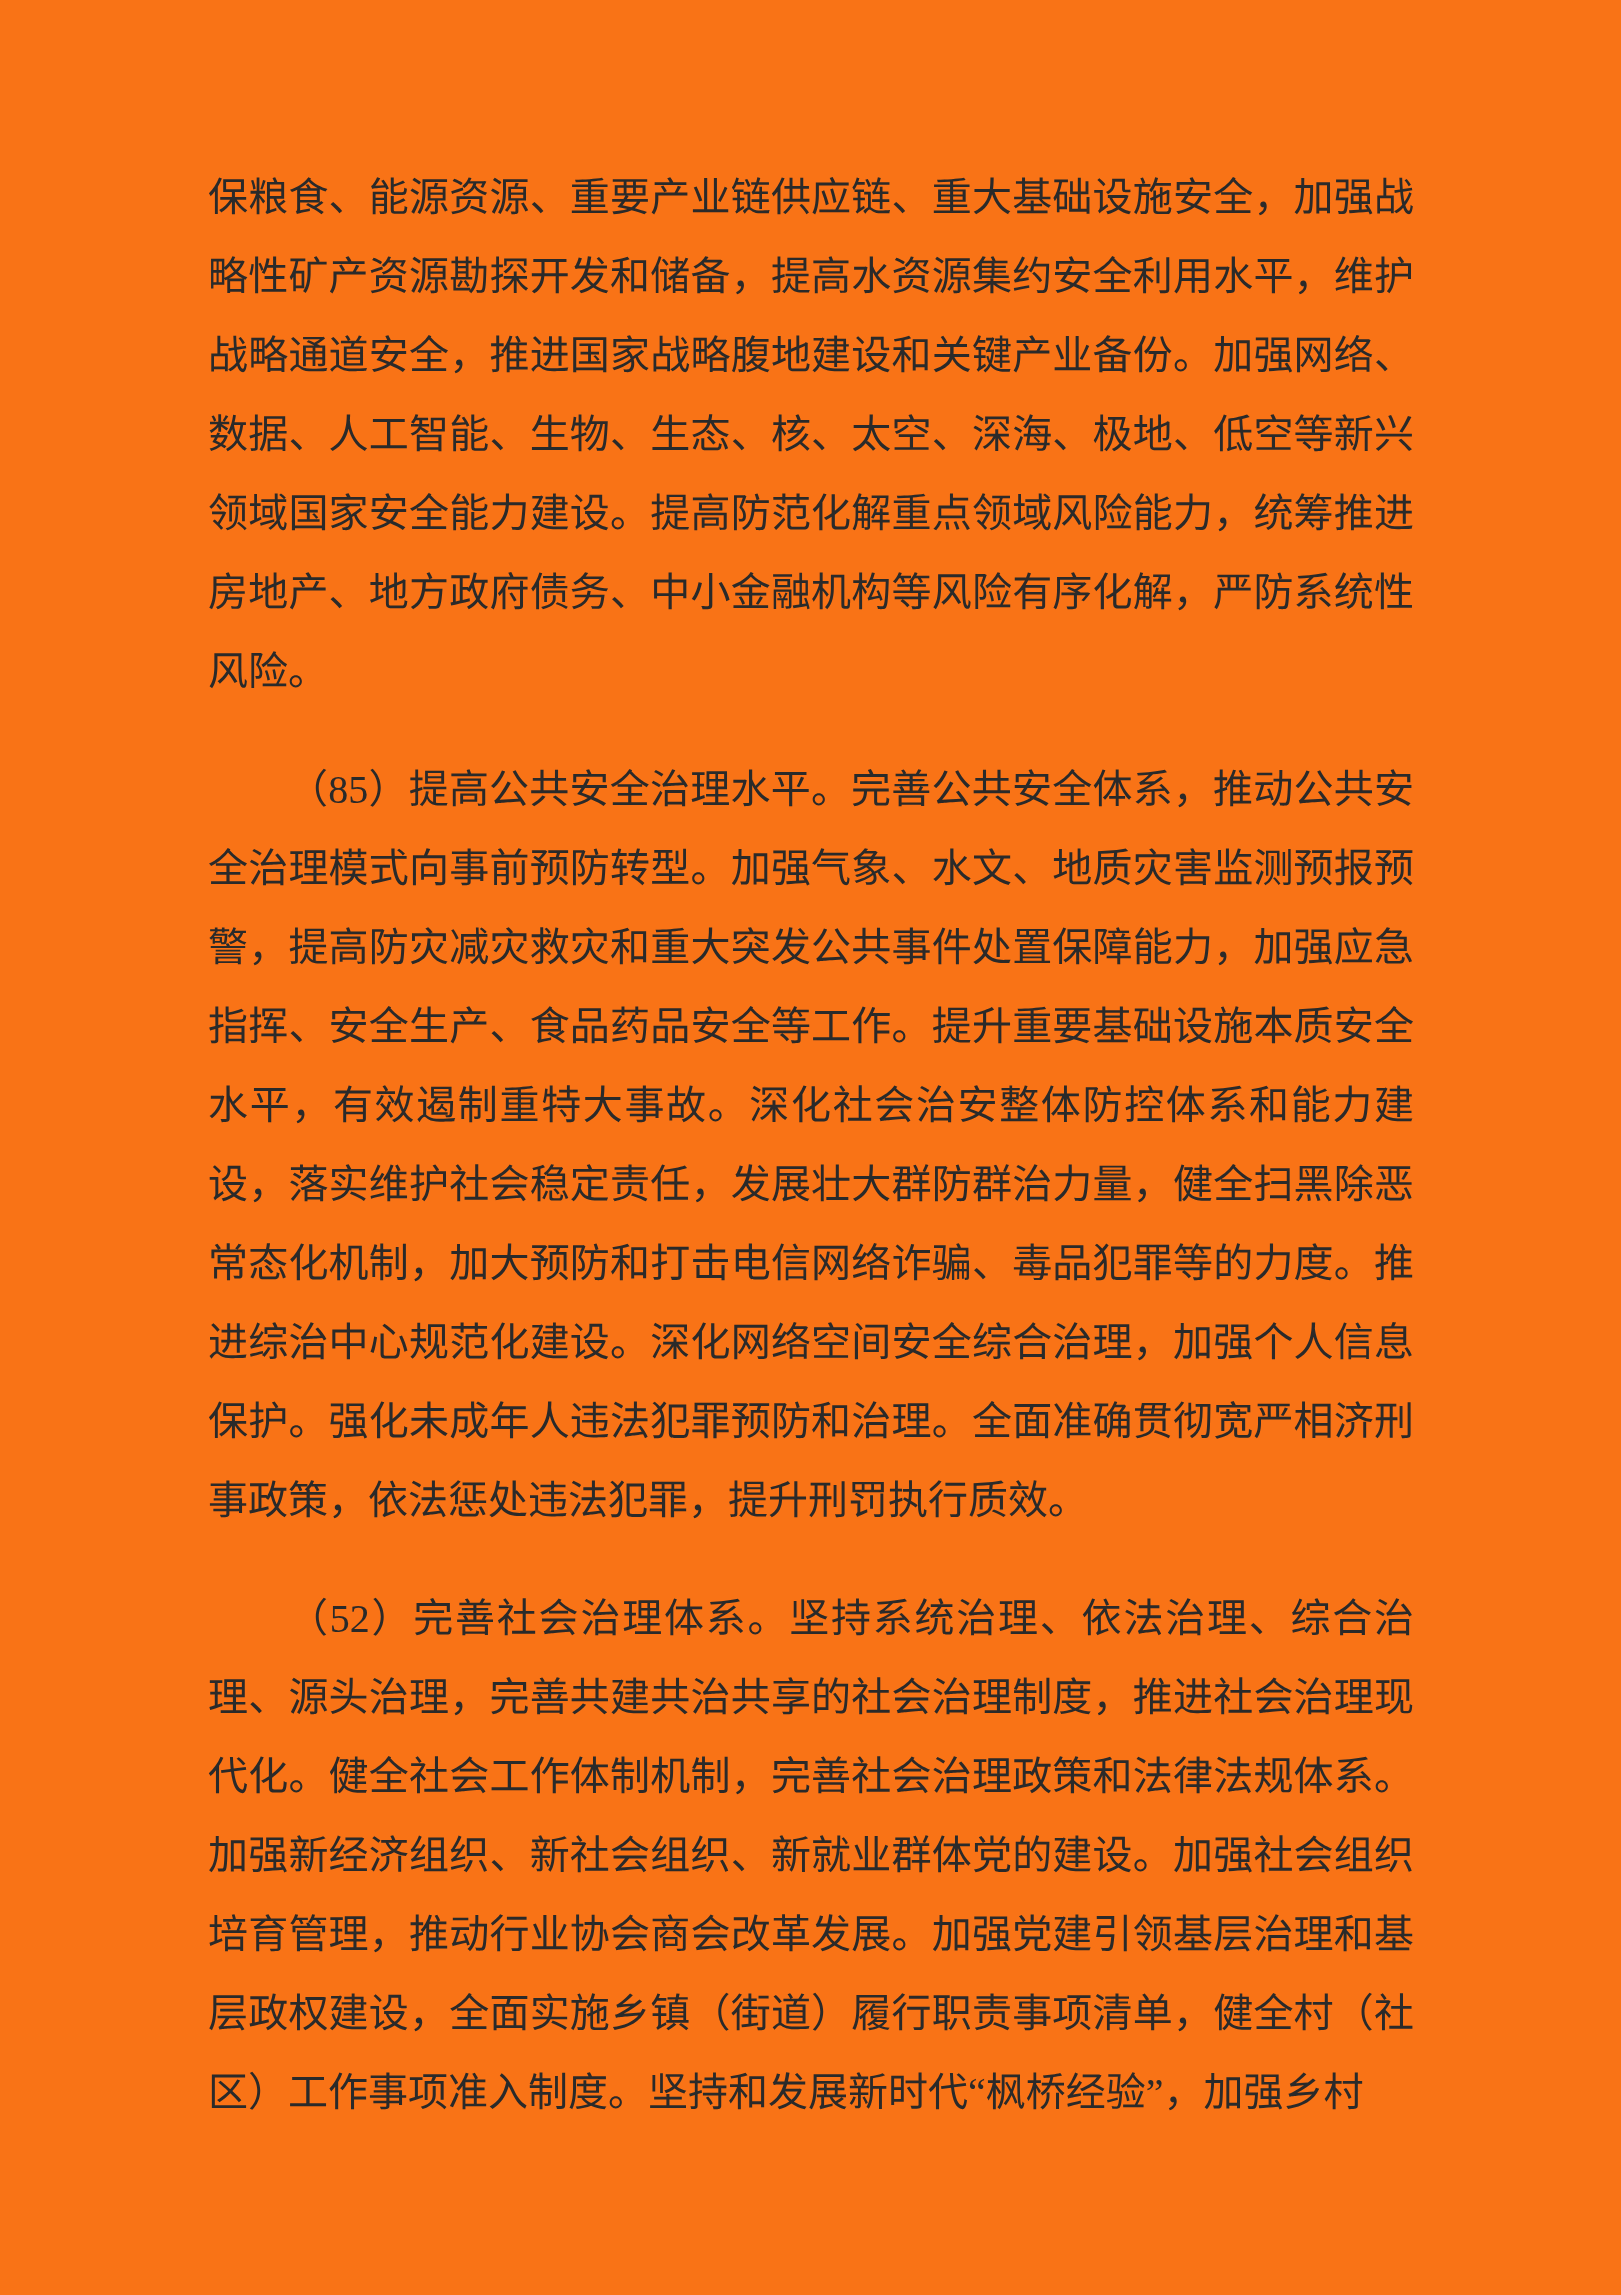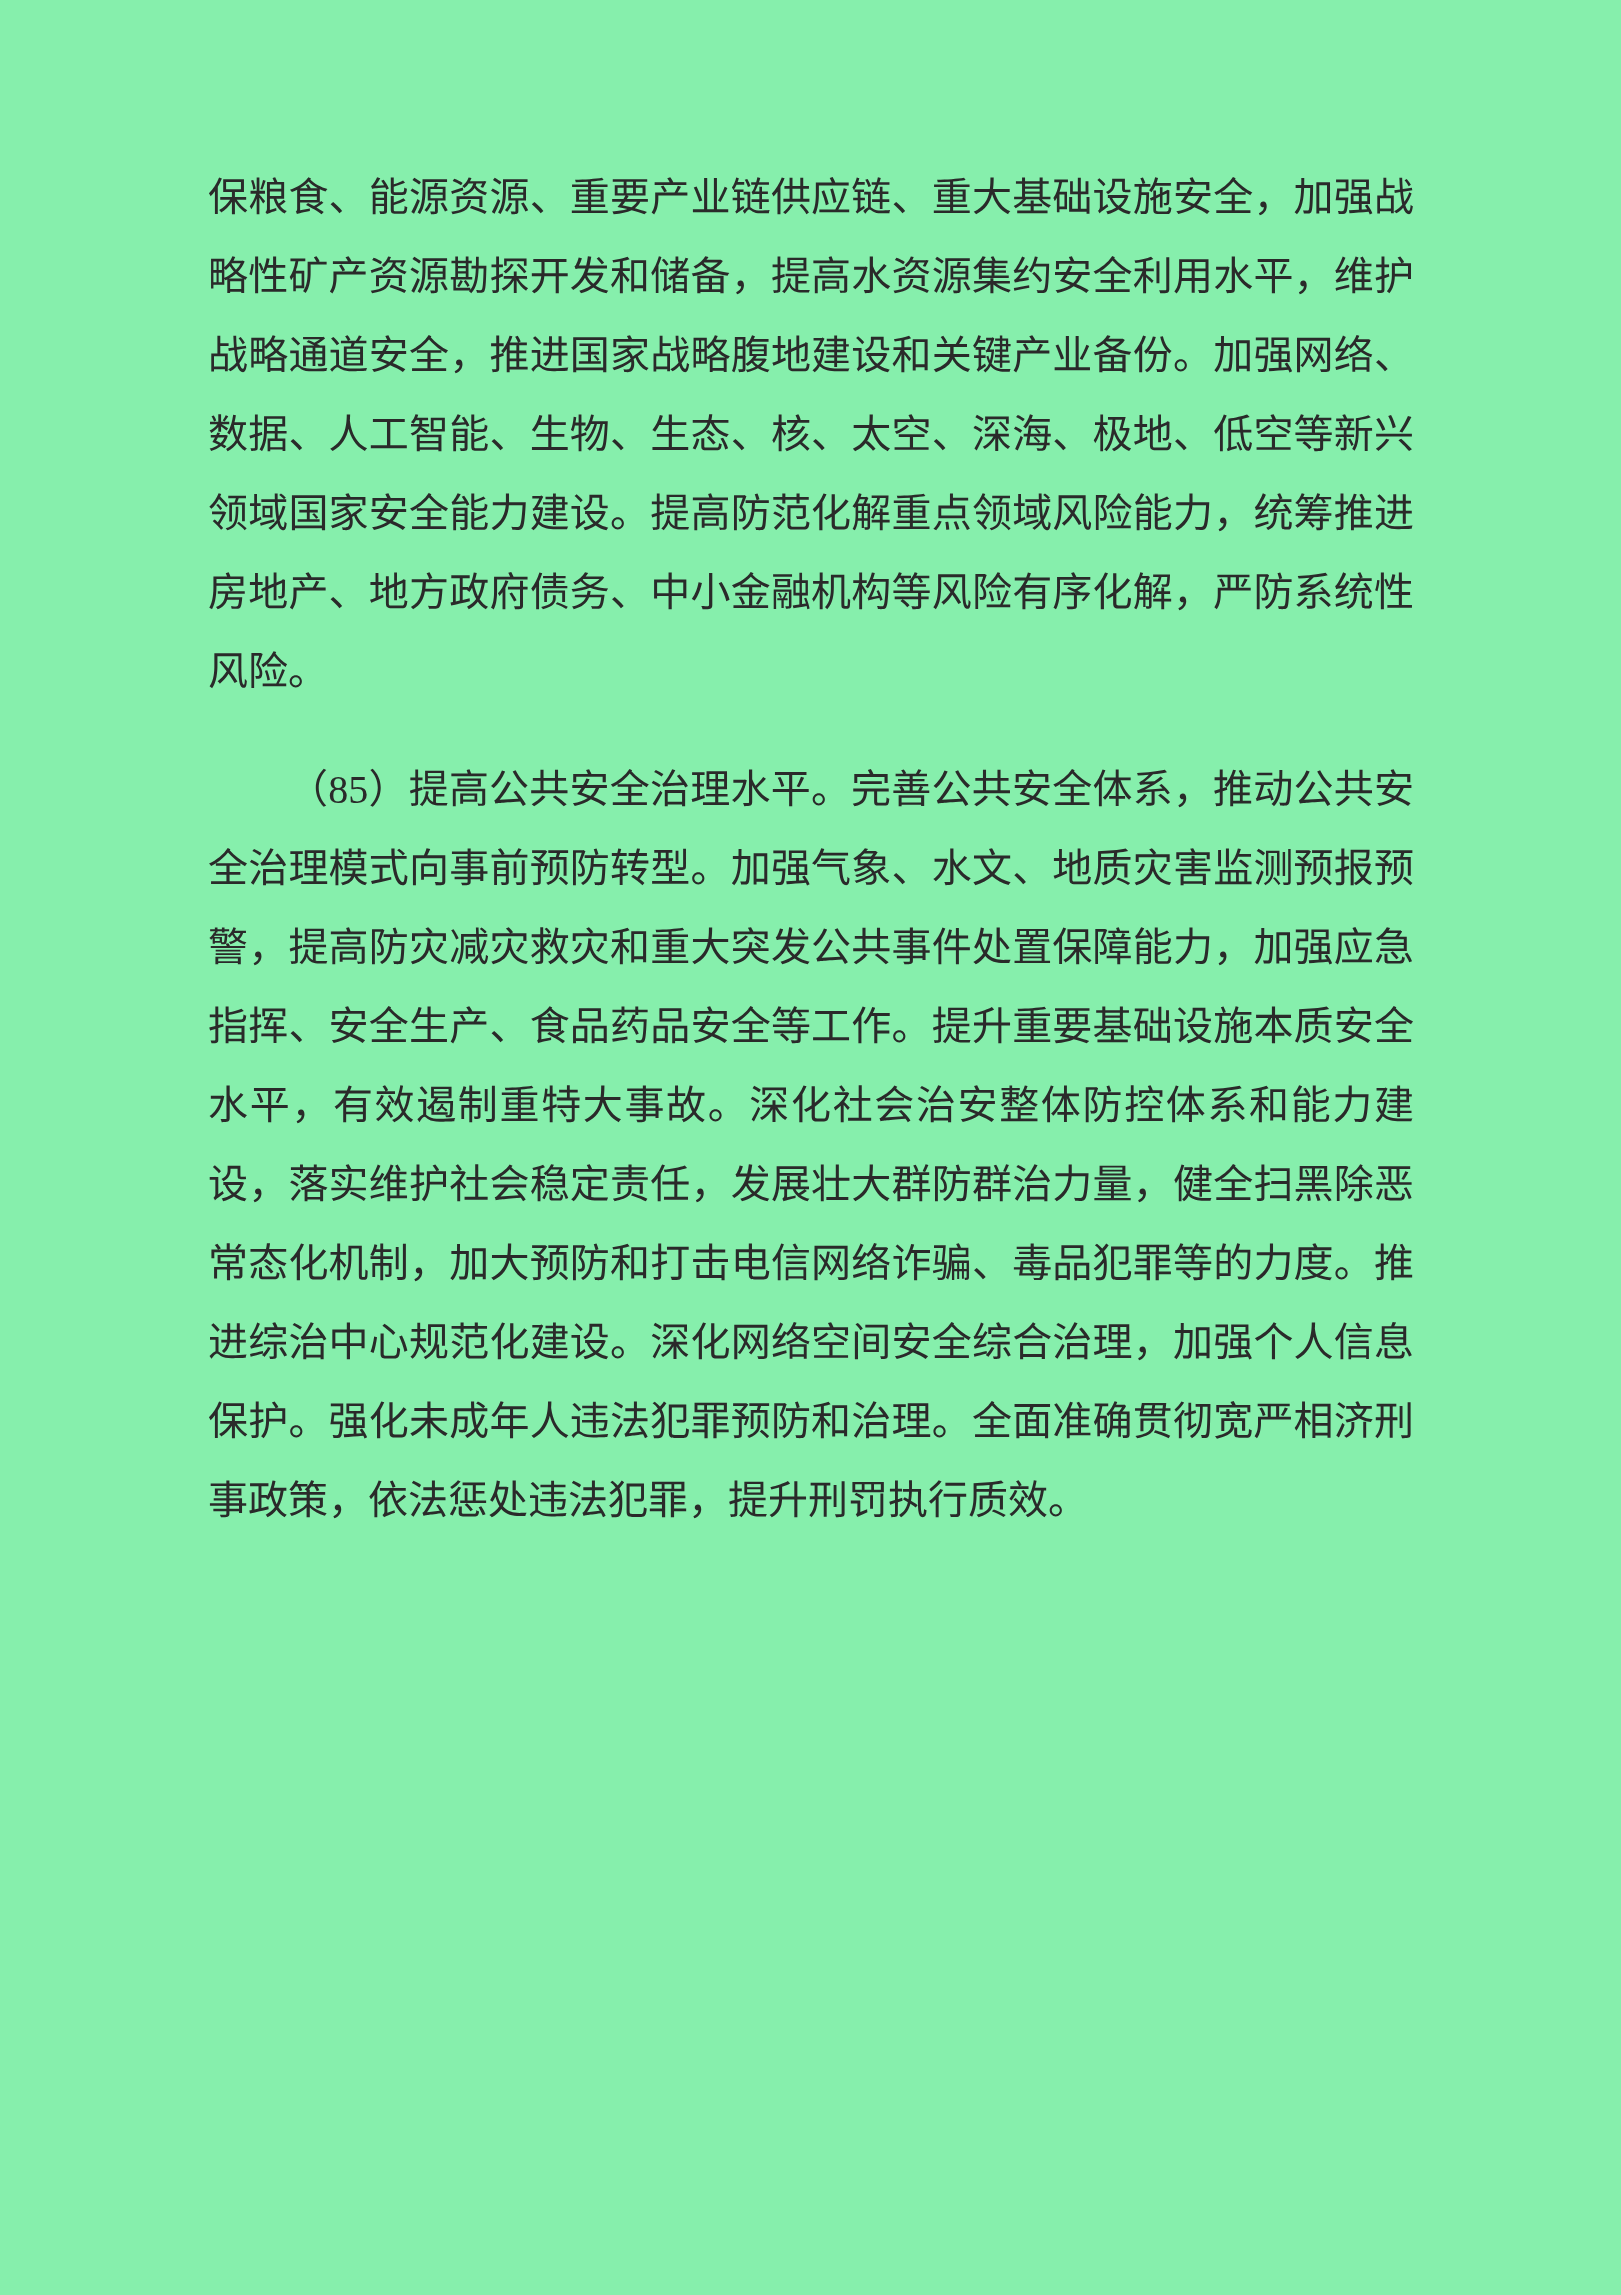--- a/index.html
+++ b/index.html
@@ -4,21 +4,21 @@
 <style>
   html, body {
     margin: 0;
     padding: 0;
     background: #ffffff;
   }
   .page {
     position: relative;
     width: 1622px;
     height: 2295px;
-    background: #86efac;
+    background: #f97316;
     overflow: hidden;
   }
   .textblock {
     position: absolute;
     left: 208px;
     top: 158px;
     width: 1206px;
   }
   p.doc-par {
     margin: 0;
@@ -40,15 +40,16 @@
     text-indent: 2em;
   }
 </style>
 </head>
 <body>
 
 <div class="page">
   <div class="textblock">
     <p class="doc-par">保粮食、能源资源、重要产业链供应链、重大基础设施安全，加强战略性矿产资源勘探开发和储备，提高水资源集约安全利用水平，维护战略通道安全，推进国家战略腹地建设和关键产业备份。加强网络、数据、人工智能、生物、生态、核、太空、深海、极地、低空等新兴领域国家安全能力建设。提高防范化解重点领域风险能力，统筹推进房地产、地方政府债务、中小金融机构等风险有序化解，严防系统性风险。</p>
     <p class="doc-par indent">（85）提高公共安全治理水平。完善公共安全体系，推动公共安全治理模式向事前预防转型。加强气象、水文、地质灾害监测预报预警，提高防灾减灾救灾和重大突发公共事件处置保障能力，加强应急指挥、安全生产、食品药品安全等工作。提升重要基础设施本质安全水平，有效遏制重特大事故。深化社会治安整体防控体系和能力建设，落实维护社会稳定责任，发展壮大群防群治力量，健全扫黑除恶常态化机制，加大预防和打击电信网络诈骗、毒品犯罪等的力度。推进综治中心规范化建设。深化网络空间安全综合治理，加强个人信息保护。强化未成年人违法犯罪预防和治理。全面准确贯彻宽严相济刑事政策，依法惩处违法犯罪，提升刑罚执行质效。</p>
+    <p class="doc-par indent">（52）完善社会治理体系。坚持系统治理、依法治理、综合治理、源头治理，完善共建共治共享的社会治理制度，推进社会治理现代化。健全社会工作体制机制，完善社会治理政策和法律法规体系。加强新经济组织、新社会组织、新就业群体党的建设。加强社会组织培育管理，推动行业协会商会改革发展。加强党建引领基层治理和基层政权建设，全面实施乡镇（街道）履行职责事项清单，健全村（社区）工作事项准入制度。坚持和发展新时代“枫桥经验”，加强乡村</p>
   </div>
 </div>
 
 
 </body></html>

